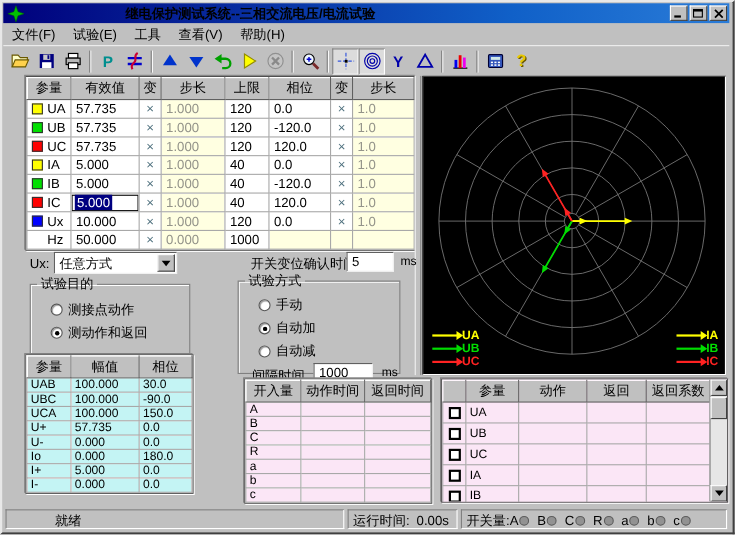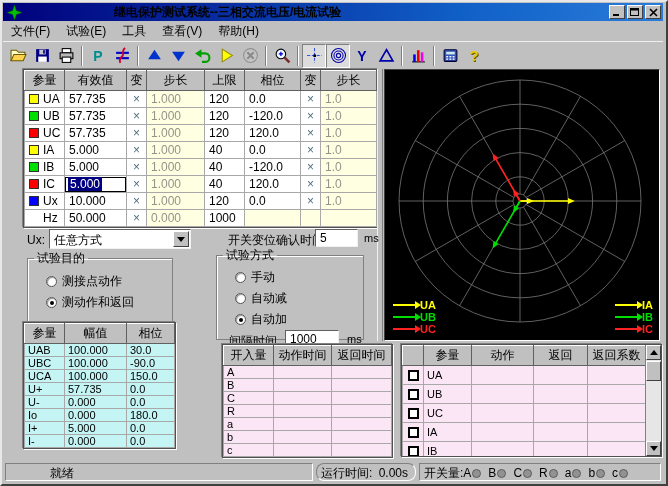--- a/index.html
+++ b/index.html
@@ -423,41 +423,41 @@
           <span>IB</span>
         </div>
       <div class="lrow" style="color:#ff2222">
           <span class="larrow"></span>
           <span>IC</span>
         </div>
     </div>
   </div>
 
   <span class="lbl" style="left:25px;top:231px;">Ux:</span>
-  <div class="combo" style="left:47px;top:227px;width:142px;height:20px;">
+  <div class="combo" style="left:47px;top:227px;width:112px;height:20px;">
     <span>任意方式</span>
     <span class="cbtn">
         <i class="caret"></i>
       </span>
   </div>
   <span class="lbl" style="left:226px;top:230px;">开关变位确认时间</span>
   <div class="tbox" style="left:313px;top:227px;width:43px;height:18px;"><span>5</span></div>
   <span class="lbl" style="left:362px;top:230px;font-size:11px;">ms</span>
 
   <fieldset style="left:25px;top:248px;width:146px;height:72px;">
     <legend>试验目的</legend>
     <div class="radiorow"><span class="radio"></span><span>测接点动作</span></div>
     <div class="radiorow"><span class="radio checked"></span><span>测动作和返回</span></div>
   </fieldset>
 
   <fieldset style="left:214px;top:245px;width:148px;height:93px;">
     <legend>试验方式</legend>
     <div class="radiorow" style="margin-top:3px;"><span class="radio"></span><span>手动</span></div>
+    <div class="radiorow"><span class="radio checked"></span><span>自动加</span></div>
     <div class="radiorow"><span class="radio"></span><span>自动减</span></div>
-    <div class="radiorow"><span class="radio checked"></span><span>自动加</span></div>
     <div style="margin:5px 0 0 6px;position:relative;height:20px;">
       <span>间隔时间</span>
       <div class="tbox" style="left:56px;top:-3px;width:54px;height:18px;"><span>1000</span></div>
       <span style="position:absolute;left:118px;top:0;font-size:11px;">ms</span>
     </div>
   </fieldset>
 
   <div class="sunkwrap" style="left:21px;top:320px;">
     <table class="dtable">
       <colgroup>
@@ -628,21 +628,21 @@
         </div>
       <div class="sthumb"></div>
       <div class="sbtn down">
           <i class="arr-down"></i>
         </div>
     </div>
   </div>
 
   <div class="statusbar">
     <div class="spanel" style="left:2px;width:308px;padding-left:44px;"><span>就绪</span></div>
-    <div class="spanel" style="left:313px;width:100px;border-radius:8px;">
+    <div class="spanel" style="left:313px;width:100px;">
       <span>运行时间:</span>
       <span style="margin-left:3px;">0.00s</span>
     </div>
     <div class="spanel" style="left:416px;width:242px;">
       <span>开关量:</span><span>A</span><i class="led"></i><span>B</span><i class="led"></i><span>C</span><i class="led"></i><span>R</span><i class="led"></i><span>a</span><i class="led"></i><span>b</span><i class="led"></i><span>c</span><i class="led"></i>
     </div>
   </div>
 
 </div>
 

